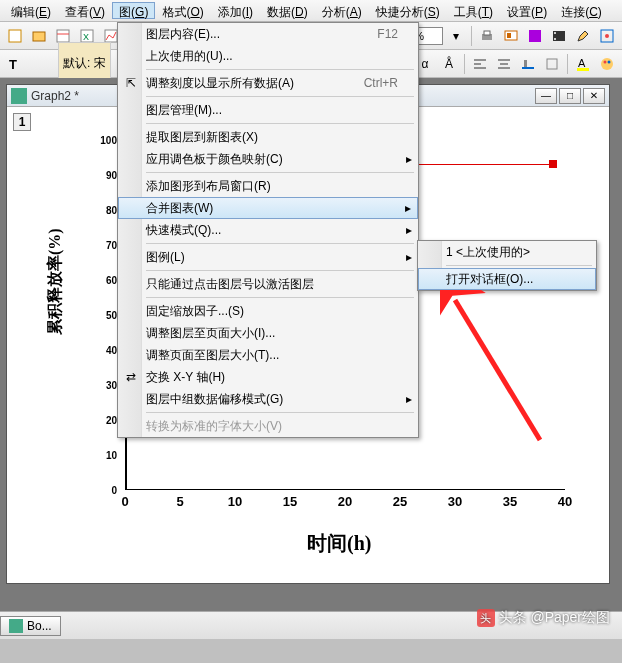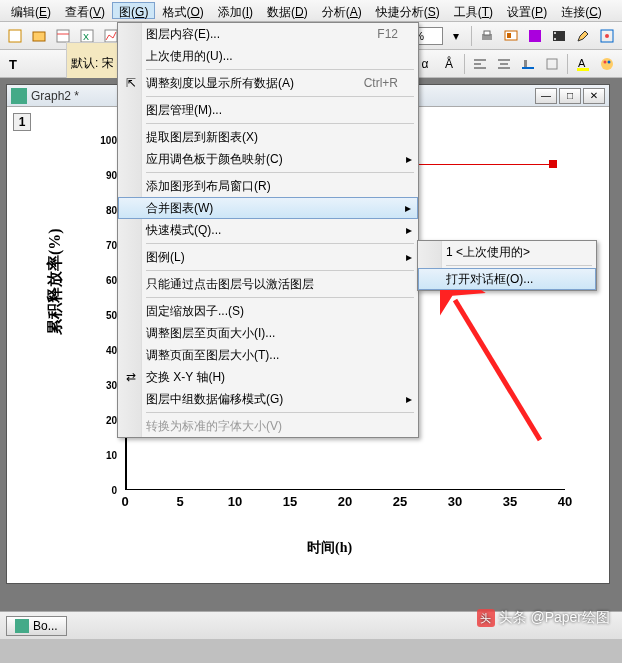--- a/index.html
+++ b/index.html
@@ -9,36 +9,36 @@
 .menubar-item { padding: 2px 7px; cursor: pointer; }
 .menubar-item u { text-decoration: underline; }
 .menubar-item.active { background: #cde6f7; border: 1px solid #7da2ce; padding: 1px 6px; }
 
 .toolbar { background: linear-gradient(#f8f8f8, #e8e8e8); display: flex; align-items: center; padding: 2px 4px; height: 28px; border-bottom: 1px solid #bbb; gap: 2px; }
 .tool-icon { width: 22px; height: 22px; display: inline-flex; align-items: center; justify-content: center; border: 1px solid transparent; cursor: pointer; }
 .sep { width: 1px; height: 20px; background: #bbb; margin: 0 2px; }
 .zoom-box { width: 50px; height: 18px; font-size: 11px; border: 1px solid #888; background: #fff; padding: 0 2px; }
 
 .toolbar2 { background: linear-gradient(#f8f8f8, #e8e8e8); display: flex; align-items: center; padding: 2px 4px; height: 28px; border-bottom: 1px solid #bbb; gap: 2px; }
-.font-label { background: #f4e8c0; padding: 12px 4px; border: 1px solid #ccc; margin-left: 38px; }
+.font-label { background: #f4e8c0; padding: 12px 4px; border: 1px solid #ccc; margin-left: 30px; }
 
 .workspace { background: #7a7a7a; position: relative; height: 550px; padding: 6px; }
 
 .graph-window { background: #fff; border: 1px solid #555; width: 604px; height: 500px; position: relative; }
 .gw-title { background: linear-gradient(#eef2f6, #dce4ec); height: 22px; display: flex; align-items: center; padding: 0 4px; border-bottom: 1px solid #aaa; }
 .gw-title-icon { width: 16px; height: 16px; background: #4a8; margin-right: 4px; }
 .gw-title-text { flex: 1; color: #333; }
 .gw-ctrl { display: flex; gap: 2px; }
 .gw-btn { width: 22px; height: 16px; border: 1px solid #888; background: linear-gradient(#fff,#e0e0e0); font-size: 10px; display: flex; align-items: center; justify-content: center; cursor: pointer; }
 
 .layer-badge { position: absolute; top: 28px; left: 6px; width: 18px; height: 18px; background: #f0f0f0; border: 1px solid #888; display: flex; align-items: center; justify-content: center; font-weight: bold; }
 
 .chart-area { position: absolute; top: 50px; left: 40px; width: 540px; height: 420px; }
 .y-axis-label { position: absolute; left: -2px; top: 200px; transform: rotate(-90deg); transform-origin: left top; font-weight: bold; font-size: 16px; font-family: "SimHei"; }
-.x-axis-label { position: absolute; bottom: -2px; left: 260px; font-weight: bold; font-size: 14px; font-family: "SimHei"; }
+.x-axis-label { position: absolute; bottom: -2px; left: 260px; font-weight: bold; font-size: 20px; font-family: "SimHei"; }
 
 .plot { position: absolute; left: 78px; top: 5px; width: 440px; height: 350px; }
 .y-tick { position: absolute; right: 100%; padding-right: 8px; transform: translateY(-50%); font-size: 10px; font-weight: bold; }
 .x-tick { position: absolute; top: 100%; padding-top: 4px; transform: translateX(-50%); font-size: 13px; font-weight: bold; }
 .axis-line { position: absolute; background: #000; }
 .y-axis-line { left: 0; top: 0; width: 1.5px; height: 100%; }
 .x-axis-line { left: 0; bottom: 0; width: 100%; height: 1.5px; }
 
 .data-line { position: absolute; left: 290px; top: 24px; width: 140px; height: 1px; background: #d00; }
 .data-point { position: absolute; left: 424px; top: 20px; width: 8px; height: 8px; background: #d00; }
@@ -50,21 +50,21 @@
 .dd-item.disabled { color: #999; }
 .dd-icon { position: absolute; left: 4px; width: 18px; text-align: center; }
 .dd-shortcut { position: absolute; right: 20px; color: #737373; }
 .dd-arrow { position: absolute; right: 6px; }
 .dd-sep { height: 1px; background: #ccc; margin: 2px 4px 2px 28px; }
 
 .submenu { position: absolute; left: 417px; top: 240px; width: 180px; background: #f4f4f4; border: 1px solid #888; box-shadow: 2px 2px 4px rgba(0,0,0,0.3); z-index: 101; }
 
 .red-arrow { position: absolute; left: 440px; top: 290px; z-index: 102; pointer-events: none; }
 
-.statusbar { position: absolute; bottom: 24px; left: 0; right: 0; height: 28px; background: linear-gradient(#f0f0f0,#e0e0e0); border-top: 1px solid #aaa; display: flex; align-items: center; padding: 0 6px; }
+.statusbar { position: absolute; bottom: 24px; left: 0; right: 0; height: 28px; background: linear-gradient(#f0f0f0,#e0e0e0); border-top: 1px solid #aaa; display: flex; align-items: center; padding: 0 0; }
 .book-tab { background: linear-gradient(#fff,#ddd); border: 1px solid #888; padding: 2px 8px; display: flex; align-items: center; gap: 4px; }
 .book-icon { width: 14px; height: 14px; background: #4a8; }
 
 .watermark { position: absolute; right: 12px; bottom: 36px; color: #fff; font-size: 14px; opacity: 0.85; z-index: 50; text-shadow: 0 0 3px #000; display: flex; align-items: center; gap: 4px; }
 .wm-icon { width: 18px; height: 18px; background: #e44; border-radius: 3px; display: inline-flex; align-items: center; justify-content: center; color: #fff; font-size: 11px; }
 
 .dd-left-strip { position: absolute; left: 0; top: 0; bottom: 0; width: 24px; background: linear-gradient(90deg,#eee,#e4e4e4); border-right: 1px solid #ddd; }
 .dd-content { position: relative; }
 
 svg { display: block; }

